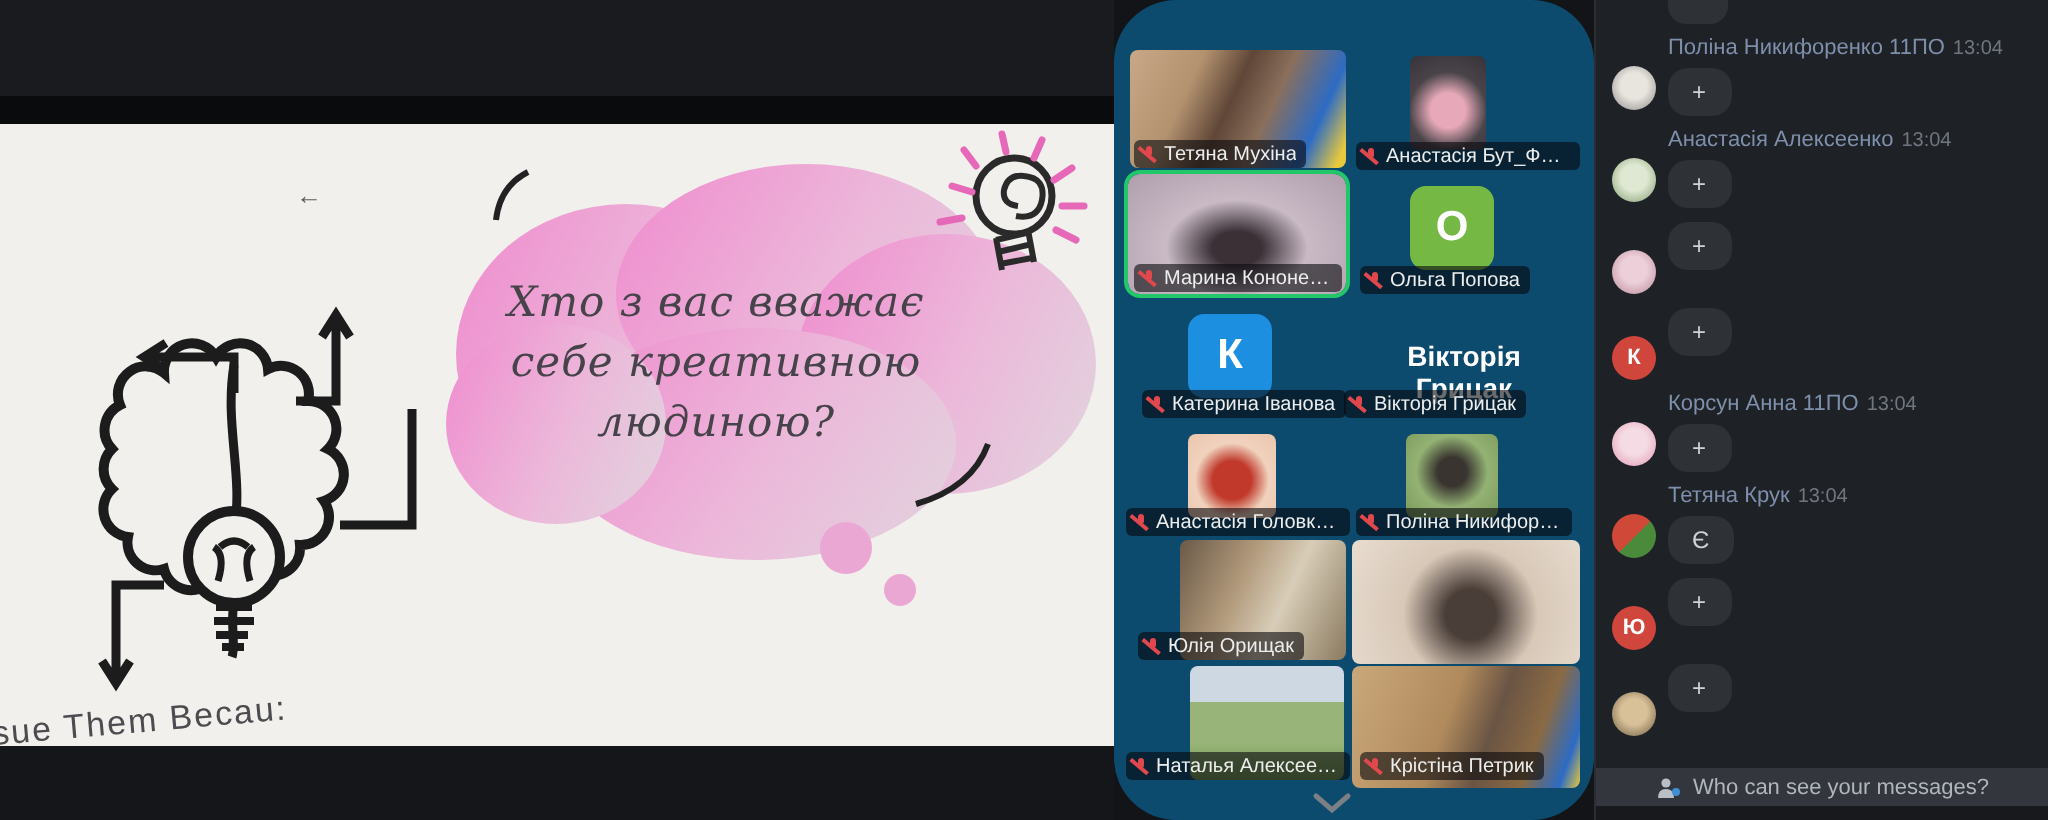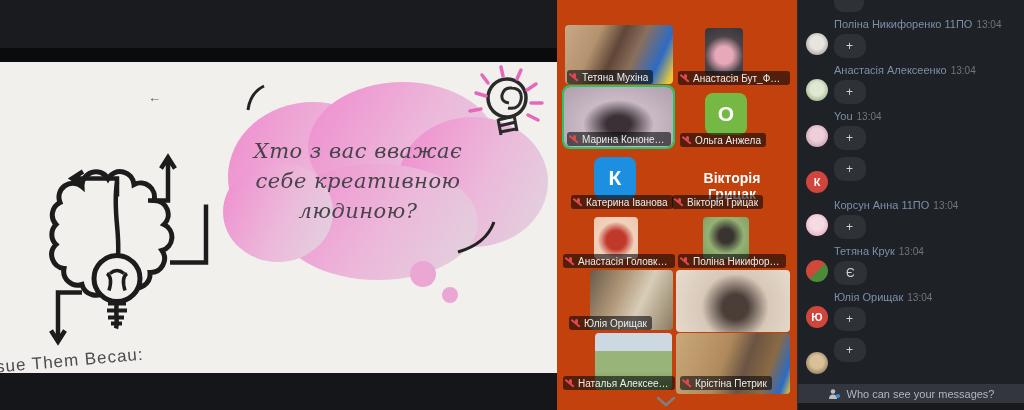--- a/index.html
+++ b/index.html
@@ -16,21 +16,21 @@
   #bubble-svg { position:absolute; left:218px; top:0px; width:340px; height:248px; }
   #bubble-text { position:absolute; left:246px; top:74px; width:224px; text-align:center;
      font-family:"DejaVu Serif", serif; font-style:italic; font-size:21px; line-height:30px;
      color:#47434a; letter-spacing:0.5px; }
   #bulb-doodle { position:absolute; left:452px; top:2px; width:100px; height:84px; }
   #slide-cursor { position:absolute; left:148px; top:28px; font-size:13px; color:#5a5a5e; }
   #cutoff-text { position:absolute; left:-10px; top:281px; width:300px;
      transform:rotate(-5deg); font-size:17px; color:#4c4c50; letter-spacing:1px; line-height:24px; }
 
   
-  #grid { position:absolute; left:557px; top:0; width:240px; height:410px; background:#c2410c; }
+  #grid { position:absolute; left:557px; top:0; width:240px; height:410px; background:#0c4a6e;border-radius:31px; }
   .media { position:absolute; border-radius:4px; overflow:hidden; }
   .speaking { outline:2px solid #21c768; outline-offset:0; border-radius:6px; }
   .sq { position:absolute; border-radius:8px; display:flex; align-items:center; justify-content:center;
         color:#fff; font-size:21px; font-weight:bold; }
   .vlabel { position:absolute; display:flex; align-items:center; gap:3px; height:14px;
      background:rgba(8,9,11,0.6); border-radius:3px; padding:0 5px 0 3px;
      font-size:10px; color:#eceded; white-space:nowrap; overflow:hidden; }
   .vlabel span { overflow:hidden; text-overflow:ellipsis; }
   .micico { flex:0 0 auto; width:9px; height:10px; position:relative; }
   .micico::before { content:""; position:absolute; left:3px; top:1px; width:3px; height:5px;
@@ -199,21 +199,21 @@
     <div class="vlabel l2">
       <i class="micico"></i>
       <span>Марина Кононенко</span>
       </div>
   </div>
 
   <div style="display:contents">
     <div class="sq m3">О</div>
     <div class="vlabel l3">
       <i class="micico"></i>
-      <span>Ольга Анжела</span>
+      <span>Ольга Попова</span>
       </div>
   </div>
 
   <div style="display:contents">
     <div class="sq m4">К</div>
     <div class="vlabel l4">
       <i class="micico"></i>
       <span>Катерина Іванова</span>
       </div>
   </div>
@@ -296,21 +296,20 @@
       <div class="cavatar cav-p1"></div>
       <div class="mcol">
         <div class="mhead"><span>Анастасія Алексеенко</span><span class="mtime">13:04</span></div>
         <div class="cbubble">+</div>
       </div>
     </div>
 
     <div class="msg">
       <div class="cavatar cav-p2"></div>
       <div class="mcol">
-        <div class="mhead"><span>You</span><span class="mtime">13:04</span></div>
         <div class="cbubble">+</div>
       </div>
     </div>
 
     <div class="msg">
       <div class="cavatar cav-letter">К</div>
       <div class="mcol">
         <div class="cbubble">+</div>
       </div>
     </div>
@@ -327,21 +326,20 @@
       <div class="cavatar cav-p5"></div>
       <div class="mcol">
         <div class="mhead"><span>Тетяна Крук</span><span class="mtime">13:04</span></div>
         <div class="cbubble">Є</div>
       </div>
     </div>
 
     <div class="msg">
       <div class="cavatar cav-letter">Ю</div>
       <div class="mcol">
-        <div class="mhead"><span>Юлія Орищак</span><span class="mtime">13:04</span></div>
         <div class="cbubble">+</div>
       </div>
     </div>
 
     <div class="msg">
       <div class="cavatar cav-p7"></div>
       <div class="mcol">
         <div class="cbubble">+</div>
       </div>
     </div>

